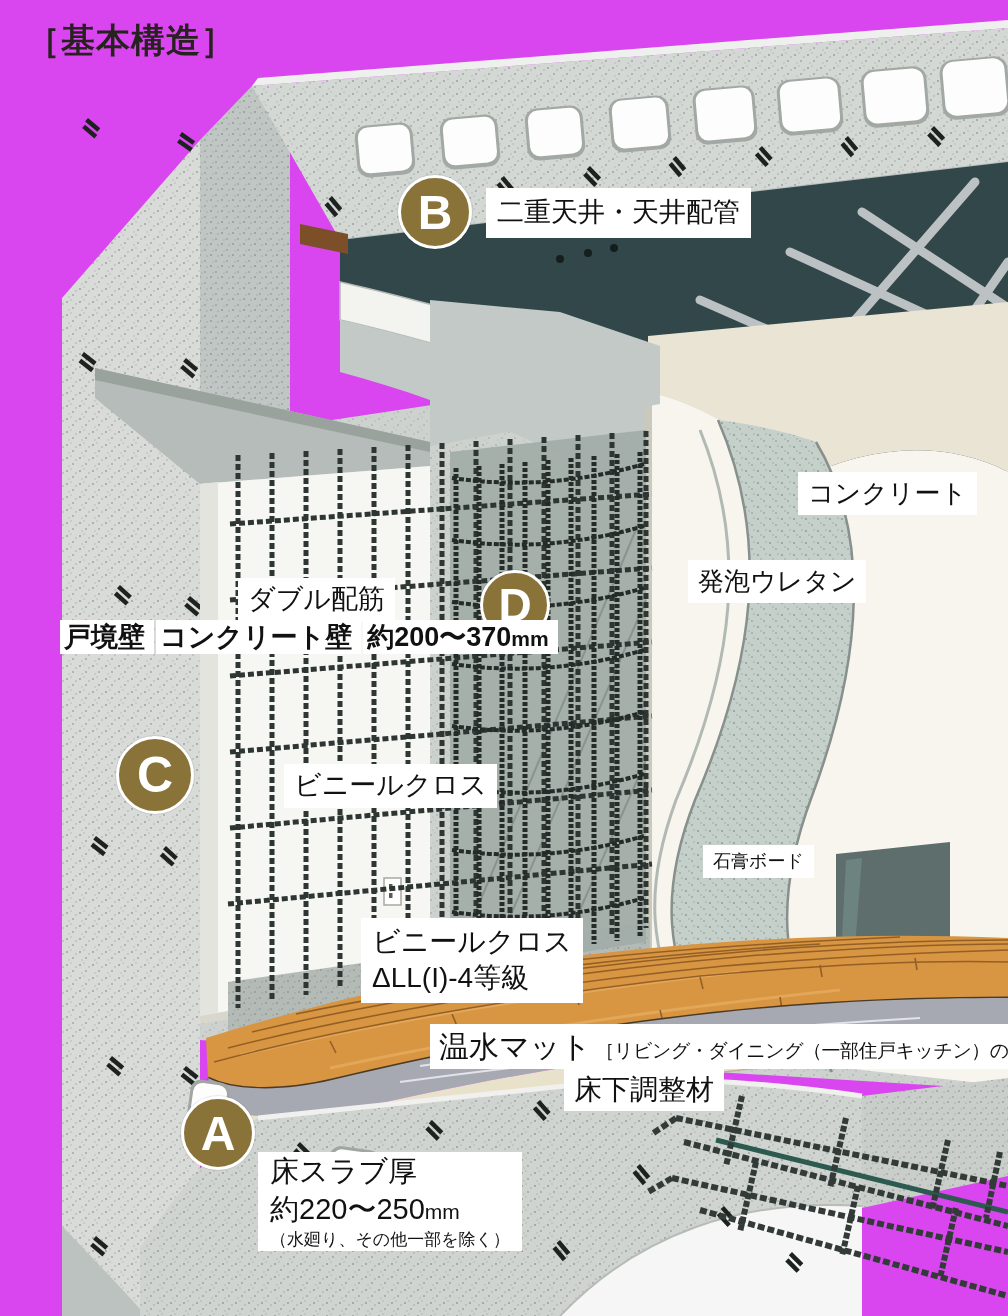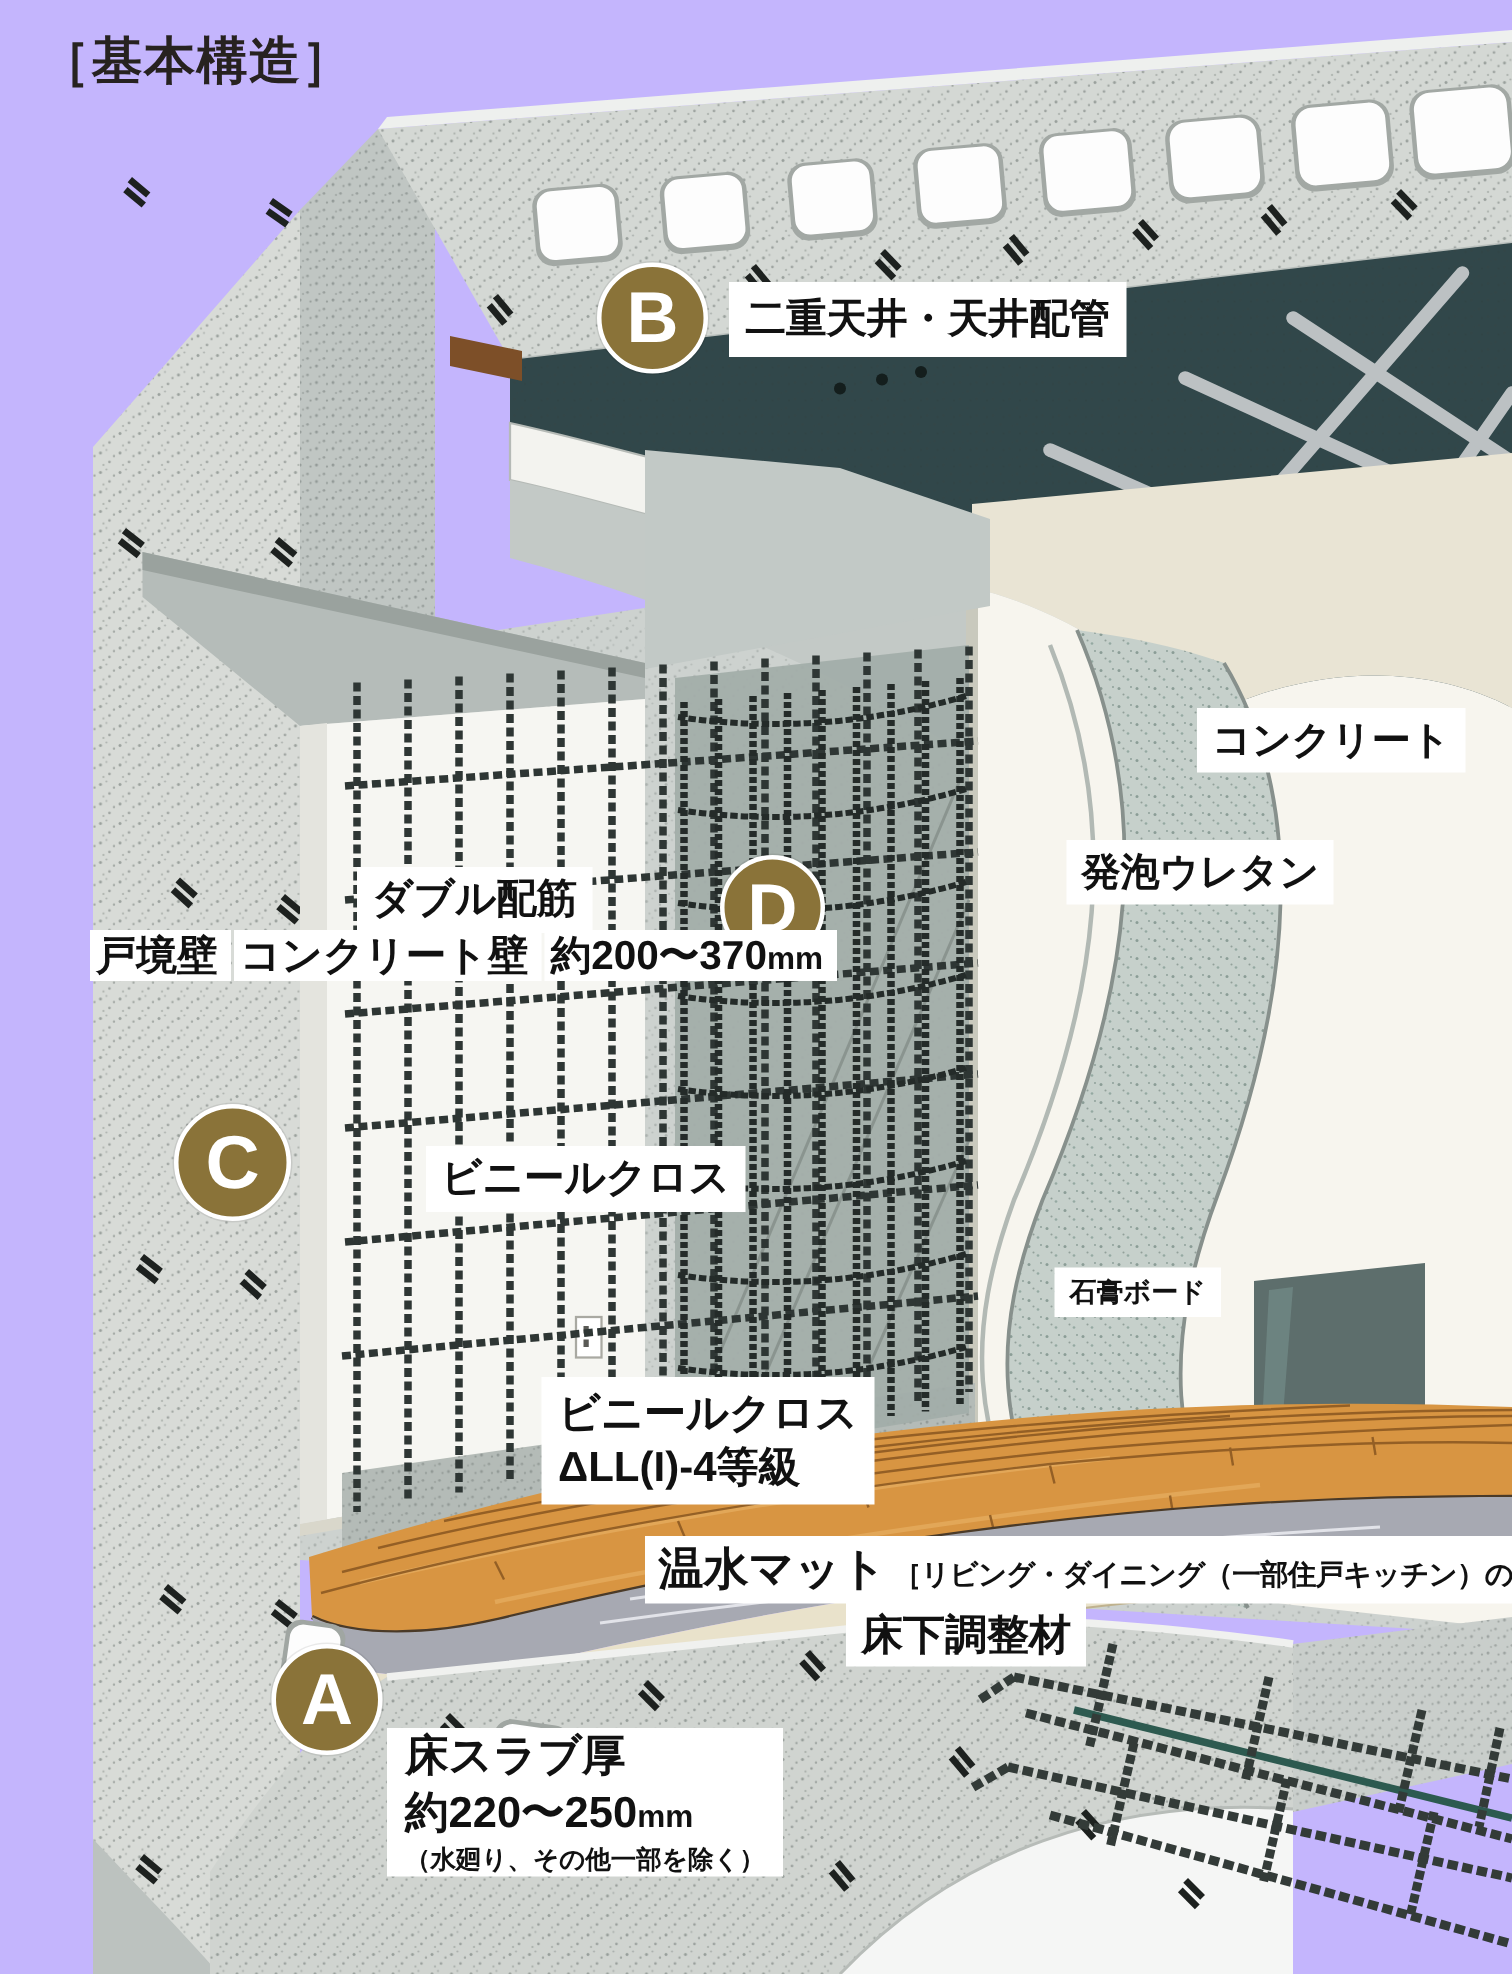--- a/index.html
+++ b/index.html
@@ -1,25 +1,25 @@
 <!DOCTYPE html>
 <html style="--marker-gold: #8a7339; --label-bg: #ffffff; --label-text: #111111; --title-color: #272220; --ceiling-cavity-teal: #31474a; --wood-floor: #d89542; --concrete-gray: #d3d7d3;"><head>
 <meta charset="utf-8">
 <style>
   html,body{margin:0;padding:0;background:#fff;}
   body{width:1008px;height:1316px;overflow:hidden;}
-  .stage{position:relative;width:1008px;height:1316px;font-family:"Liberation Sans",sans-serif;background:#c4b5fd;}
+  .stage{position:relative;width:1008px;height:1316px;font-family:"Liberation Sans",sans-serif;background:#d946ef;}
   svg.illus{position:absolute;left:0;top:0;width:1008px;height:1316px;}
   .title{position:absolute;left:26px;top:18px;font-family:"Liberation Serif","DejaVu Serif",serif;
          font-size:34px;font-weight:600;color:var(--title-color,#272220);letter-spacing:1px;white-space:nowrap;}
   .marker{position:absolute;border-radius:50%;background:var(--marker-gold,#8a7339);border:3px solid #fff;
           color:#fff;display:flex;align-items:center;justify-content:center;font-weight:700;
           box-sizing:border-box;box-shadow:0 0 0 1px rgba(0,0,0,.08);}
   .lbl{position:absolute;background:var(--label-bg,#fff);color:var(--label-text,#111);
-       font-weight:700;white-space:nowrap;line-height:1.18;}
+       font-weight:400;white-space:nowrap;line-height:1.18;}
   .lblcol{position:absolute;display:flex;flex-direction:row;align-items:flex-start;gap:2px;}
   .lbl-line{background:var(--label-bg,#fff);color:var(--label-text,#111);font-weight:700;
             padding:2px 9px 2px 4px;white-space:nowrap;line-height:1.12;}
 </style>
 </head>
 <body>
 
 <div class="stage">
 
 <svg class="illus" viewBox="0 0 1008 1316" aria-hidden="true">
@@ -305,21 +305,21 @@
 <div class="marker" style="left:116px;top:736px;width:78px;height:78px;font-size:50px;">C</div>
 <div class="marker" style="left:181px;top:1096px;width:74px;height:74px;font-size:48px;">A</div>
 
 <div class="lbl" style="left:486px;top:188px;font-size:27px;padding:9px 11px;">二重天井・天井配管</div>
 
 <div class="lbl" style="left:798px;top:472px;font-size:26px;padding:6px 10px;">コンクリート</div>
 
 
 <div class="lbl" style="left:238px;top:542px;font-size:27px;padding:6px 10px;margin-top:36px;">ダブル配筋</div>
 
-<div class="lbl" style="left:688px;top:560px;font-size:26px;padding:6px 10px;margin-left:23px;">発泡ウレタン</div>
+<div class="lbl" style="left:688px;top:560px;font-size:26px;padding:6px 10px;">発泡ウレタン</div>
 
 <div class="lblcol" style="left:60px;top:620px;">
   <span class="lbl-line" style="font-size:27px;">戸境壁</span>
   <span class="lbl-line" style="font-size:27px;">コンクリート壁</span>
   <span class="lbl-line" style="font-size:27px;"><span>約200〜370</span><span style="font-size:21px;">mm</span></span>
 </div>
 
 <div class="lbl" style="left:284px;top:764px;font-size:27px;padding:6px 10px;">ビニールクロス</div>
 
 <div class="lbl" style="left:703px;top:845px;font-size:18px;padding:6px 10px;">石膏ボード</div>

